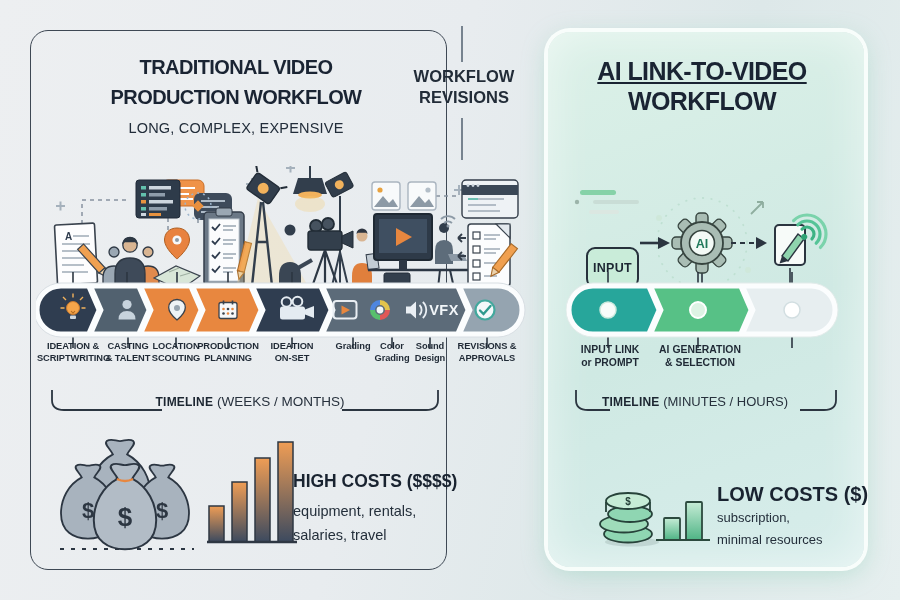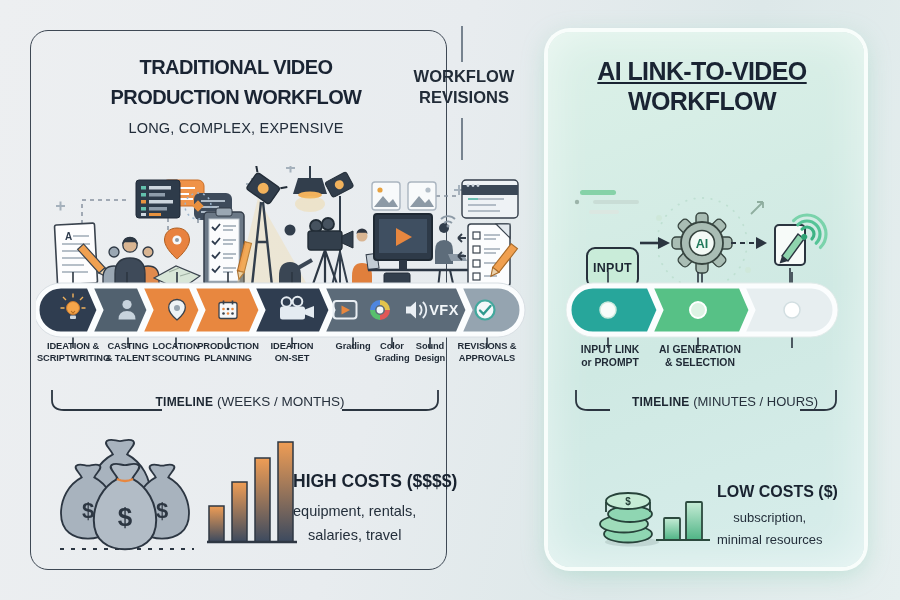--- a/index.html
+++ b/index.html
@@ -18,21 +18,21 @@
   .subtitle{font-size:14.5px;color:#222d3a;letter-spacing:.2px;margin-top:8px;}
   .comp{left:404px;top:66px;width:120px;text-align:center;font-size:16.5px;font-weight:bold;line-height:21px;color:#222c38;}
   .divider{width:2px;background:#77838f;left:461px;}
   .sl{top:341px;width:72px;transform:translateX(-50%);text-align:center;
       font-size:9.3px;font-weight:bold;line-height:11.5px;letter-spacing:-.1px;color:#1f2935;}
   .rl{top:343px;width:100px;transform:translateX(-50%);text-align:center;
       font-size:10.4px;font-weight:bold;line-height:13px;color:#1f2935;}
   .tl-text{top:394px;text-align:center;font-size:13.5px;color:#27313d;}
   .tl-text b{font-size:12px;letter-spacing:.2px;color:#1c2631;}
   .cost-title{font-weight:bold;color:#192330;}
-  .cost-detail{color:#242f3b;text-align:center;}
+  .cost-detail{color:#242f3b;}
   .input-box{left:586px;top:227px;width:49px;height:37px;background:#c9ecd9;border:2.5px solid #27313c;
       border-radius:9px;display:flex;align-items:center;justify-content:center;
       font-size:12.5px;font-weight:bold;letter-spacing:.3px;color:#1d2733;margin-top:20px;}
 </style>
 </head>
 <body>
 
 <div class="stage">
 
   <div class="abs left-frame"></div>
@@ -476,21 +476,21 @@
 or PROMPT</div>
   <div class="abs rl pre" style="left:700px;">AI GENERATION
 &amp; SELECTION</div>
 
   <svg class="abs" style="left:568px;top:388px;" width="276" height="34" viewBox="0 0 276 34">
     <g stroke="#2b3540" stroke-width="1.8" fill="none">
       <path d="M8,2 V12 Q8,22 20,22 H42"></path>
       <path d="M268,2 V12 Q268,22 256,22 H232"></path>
     </g>
   </svg>
-  <div class="abs tl-text" style="left:630px;width:190px;font-size:13px;">
+  <div class="abs tl-text" style="left:600px;width:190px;font-size:13px;">
     <b>TIMELINE</b>
     <span>(MINUTES / HOURS)</span>
   </div>
 
   <svg class="abs" style="left:592px;top:474px;" width="122" height="78" viewBox="0 0 122 78">
     <defs>
       <linearGradient id="gradGreenBar" x1="0" y1="0" x2="0" y2="1">
         <stop offset="0" stop-color="#c6ecd6"></stop>
           <stop offset="1" stop-color="#4fb485"></stop>
       </linearGradient>
@@ -504,17 +504,17 @@
       <path d="M14,28 a22,8 0 0 0 44,0" transform="translate(-2,2)" fill="none" stroke="none"></path>
       <ellipse cx="36" cy="27" rx="22" ry="8" fill="#c6ecd6" stroke="#27433a" stroke-width="1.8"></ellipse>
       <text x="36" y="31" text-anchor="middle" font-size="10" font-weight="bold" fill="#27433a">$</text>
     </g>
     <g>
       <rect x="72" y="44" width="16" height="22" rx="1" fill="url(#gradGreenBar)" stroke="#2c4a3e" stroke-width="1.8"></rect>
       <rect x="94" y="28" width="16" height="38" rx="1" fill="url(#gradGreenBar)" stroke="#2c4a3e" stroke-width="1.8"></rect>
       <path d="M64,66 H118" stroke="#2c4a3e" stroke-width="2.2"></path>
     </g>
   </svg>
-  <div class="abs cost-title" style="left:717px;top:483px;font-size:16px;">LOW COSTS ($)</div>
+  <div class="abs cost-title" style="left:717px;top:483px;font-size:20px;">LOW COSTS ($)</div>
   <div class="abs cost-detail pre" style="left:717px;top:507px;font-size:13px;line-height:22px;">subscription,
 minimal resources</div>
 
 </div>
 
 </body></html>

